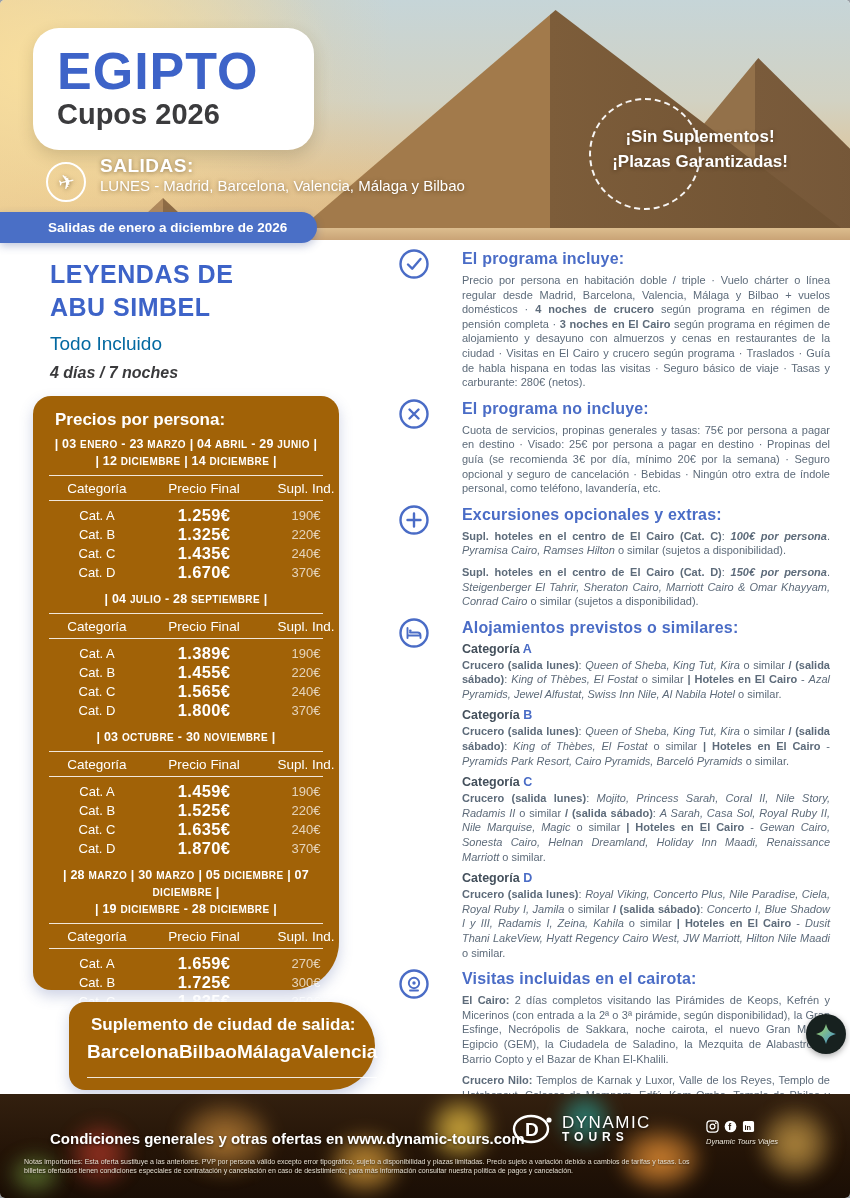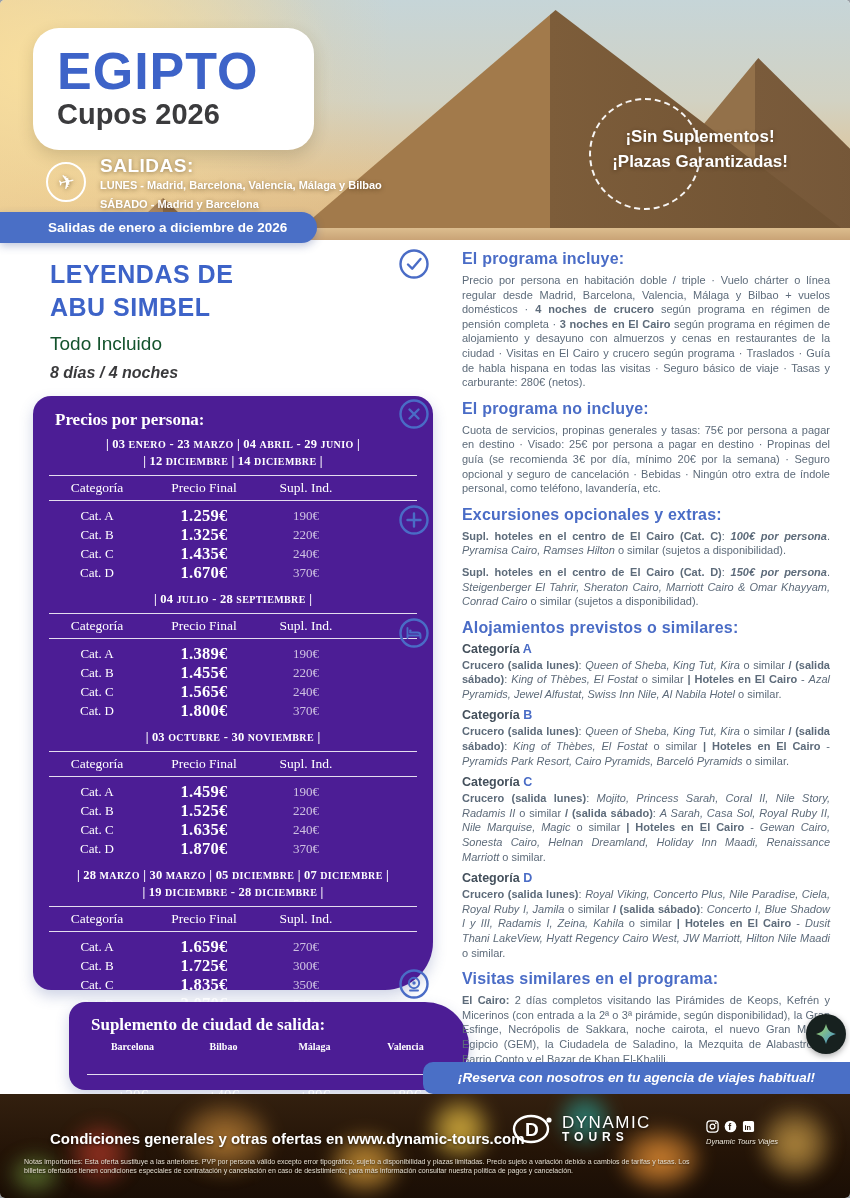--- a/index.html
+++ b/index.html
@@ -45,52 +45,52 @@
   .badge-text{position:absolute;left:0;top:28px;width:250px;text-align:center;
     color:#fff;font-weight:700;font-size:17px;line-height:25px;
     text-shadow:0 1px 4px rgba(40,25,10,.45);}
 
   .salidas{position:absolute;left:46px;top:156px;z-index:10;display:flex;align-items:flex-start;
     color:#fff;text-shadow:0 1px 4px rgba(60,40,10,.5);}
   .plane-badge{width:40px;height:40px;border:2px solid #fff;border-radius:50%;
     display:flex;align-items:center;justify-content:center;margin:6px 14px 0 0;flex:0 0 auto;}
   .plane-badge span{font-size:20px;transform:rotate(-12deg);font-family:"DejaVu Sans",sans-serif;}
   .salidas-h{font-size:19px;font-weight:700;letter-spacing:.5px;line-height:20px;}
-  .salidas-l{font-size:11px;font-weight:700;line-height:19px;}
+  .salidas-l{font-size:15px;font-weight:400;line-height:19px;}
 
   .date-pill{position:absolute;left:0;top:212px;height:31px;z-index:12;
     background:#4a6fc6;color:#fff;font-size:13.5px;font-weight:700;line-height:31px;
     padding:0 30px 0 48px;border-radius:0 16px 16px 0;box-shadow:0 3px 8px rgba(50,70,140,.3);}
 
   
   .prog-title{position:absolute;left:50px;top:258px;width:320px;}
   .prog-title h1{margin:0;font-size:25px;font-weight:700;color:#3d63c8;line-height:33px;letter-spacing:.5px;}
-  .prog-sub{font-size:19px;color:#14532d;margin-top:9px;}
+  .prog-sub{font-size:19px;color:#0369a1;margin-top:9px;}
   .prog-dur{font-size:16px;font-weight:700;font-style:italic;color:#3a3a3c;margin-top:9px;}
 
-  .panel{position:absolute;left:33px;width:400px;background:#4c1d95;color:#fff;
-    box-shadow:0 6px 14px rgba(60,80,150,.25);font-family:Liberation Serif, serif;}
+  .panel{position:absolute;left:33px;width:306px;background:#a16207;color:#fff;
+    box-shadow:0 6px 14px rgba(60,80,150,.25);}
   .panel-prices{top:396px;height:594px;border-radius:18px 18px 48px 18px;padding:14px 16px 0 16px;}
   .panel-heading{font-size:17px;font-weight:700;margin:0 0 6px 6px;}
   .ptable{margin-bottom:7px;}
   .period{font-size:12.5px;font-weight:700;text-align:center;line-height:16px;margin-bottom:5px;letter-spacing:.2px;}
   .period .sc{font-size:10px;letter-spacing:.4px;}
   .prow{display:grid;grid-template-columns:96px 118px 86px;align-items:center;text-align:center;}
   .phead{border-top:1px solid rgba(255,255,255,.85);border-bottom:1px solid rgba(255,255,255,.85);
     height:26px;font-size:13.5px;align-content:center;}
   .pbody{padding:5px 0 2px 0;}
   .pbody .prow{height:19px;}
   .cell-cat{font-size:13px;}
   .cell-price{font-size:16.5px;font-weight:700;letter-spacing:.3px;}
   .cell-sup{font-size:13px;color:rgba(255,255,255,.72);}
 
   .panel-supl{top:1002px;height:88px;border-radius:16px 44px 44px 16px;padding:13px 18px 0 18px;margin-left:36px;}
   .supl-heading{font-size:17px;font-weight:700;margin-left:4px;}
   .supl-grid{display:grid;grid-template-columns:repeat(4,1fr);text-align:center;margin-top:6px;}
-  .supl-city{font-size:10px;font-weight:700;padding-bottom:22px;border-bottom:1px solid rgba(255,255,255,.85);}
+  .supl-city{font-size:19px;font-weight:700;padding-bottom:14px;border-bottom:1px solid rgba(255,255,255,.85);}
   .supl-val{font-size:15px;color:rgba(255,255,255,.8);padding-top:6px;}
 
   
   .right-col{position:absolute;left:398px;top:250px;width:432px;}
   .section{position:relative;margin-bottom:10px;}
   .sec-icon{position:absolute;left:0;top:-2px;width:32px;height:32px;}
   .sec-icon svg{width:32px;height:32px;display:block;}
   .sec-body{margin-left:64px;}
   .sec-title{font-size:16px;font-weight:700;color:#4a6cc6;margin:0 0 5px 0;letter-spacing:.2px;}
   .sec-body p{margin:0 0 7px 0;font-size:11px;line-height:14.6px;color:#5d6b7a;text-align:justify;}
@@ -150,30 +150,29 @@
     </div>
   </div>
 
   <div class="salidas">
     <div class="plane-badge">
         <span>✈</span>
       </div>
     <div>
       <div class="salidas-h">SALIDAS:</div>
       <div class="salidas-l">LUNES - Madrid, Barcelona, Valencia, Málaga y Bilbao</div>
-      <div class="salidas-l">SÁBADO -  Madrid y Barcelona</div>
     </div>
   </div>
 
   <div class="date-pill">Salidas de enero a diciembre de 2026</div>
 
   <div class="prog-title">
     <h1><span>LEYENDAS DE</span><br><span>ABU SIMBEL</span></h1>
     <div class="prog-sub">Todo Incluido</div>
-    <div class="prog-dur">8 días / 4 noches</div>
+    <div class="prog-dur">4 días / 7 noches</div>
   </div>
 
   <div class="panel panel-prices">
     <div class="panel-heading">Precios por persona:</div>
     <div id="price-tables">
         <div class="ptable">
           <div class="period">| 03 <span class="sc">ENERO</span> - 23 <span class="sc">MARZO</span> | 04 <span class="sc">ABRIL</span> - 29 <span class="sc">JUNIO</span> |<br>| 12 <span class="sc">DICIEMBRE</span> | 14 <span class="sc">DICIEMBRE</span> |</div>
           <div class="prow phead">
             <div>Categoría</div>
             <div>Precio Final</div>
@@ -372,28 +371,27 @@
       <section class="section">
         <div class="sec-icon">
           <svg viewBox="0 0 32 32">
             <circle cx="16" cy="16" r="13.5" fill="none" stroke="#4a6cc6" stroke-width="2.4"></circle>
             <circle cx="16" cy="15" r="5.2" fill="none" stroke="#4a6cc6" stroke-width="1.9"></circle>
             <circle cx="16" cy="15" r="1.7" fill="#4a6cc6"></circle>
             <path d="M12 22.5h8" stroke="#4a6cc6" stroke-width="1.9" stroke-linecap="round"></path>
           </svg>
         </div>
         <div class="sec-body">
-          <h2 class="sec-title">Visitas similares en el programa:</h2>
+          <h2 class="sec-title">Visitas incluidas en el cairota:</h2>
           <p><b>El Cairo:</b> 2 días completos visitando las Pirámides de Keops, Kefrén y Micerinos (con entrada a la 2ª o 3ª pirámide, según disponibilidad), la Gran Esfinge, Necrópolis de Sakkara, noche cairota, el nuevo Gran Museo Egipcio (GEM), la Ciudadela de Saladino, la Mezquita de Alabastro, el Barrio Copto y el Bazar de Khan El-Khalili.</p>
           <p><b>Crucero Nilo:</b> Templos de Karnak y Luxor, Valle de los Reyes, Templo de Hatshepsut, Colosos de Memnom, Edfú, Kom Ombo, Templo de Philae y paseo en faluca. Abu Simbel en bus.</p>
         </div>
       </section>
     </div>
 
-  <div class="reserve-banner">¡Reserva con nosotros en tu agencia de viajes habitual!</div>
 
   <div class="spark-badge">
     <svg width="26" height="26" viewBox="0 0 34 34">
       <defs>
           <linearGradient id="sparkg" x1="0" y1="0" x2="1" y2="1">
         <stop offset="0" stop-color="#a8d95e"></stop>
             <stop offset="1" stop-color="#3f8fd6"></stop>
       </linearGradient>
         </defs>
       <path d="M17 4 C19.5 12.5 21.5 14.5 30 17 C21.5 19.5 19.5 21.5 17 30 C14.5 21.5 12.5 19.5 4 17 C12.5 14.5 14.5 12.5 17 4 Z" fill="url(#sparkg)"></path>

